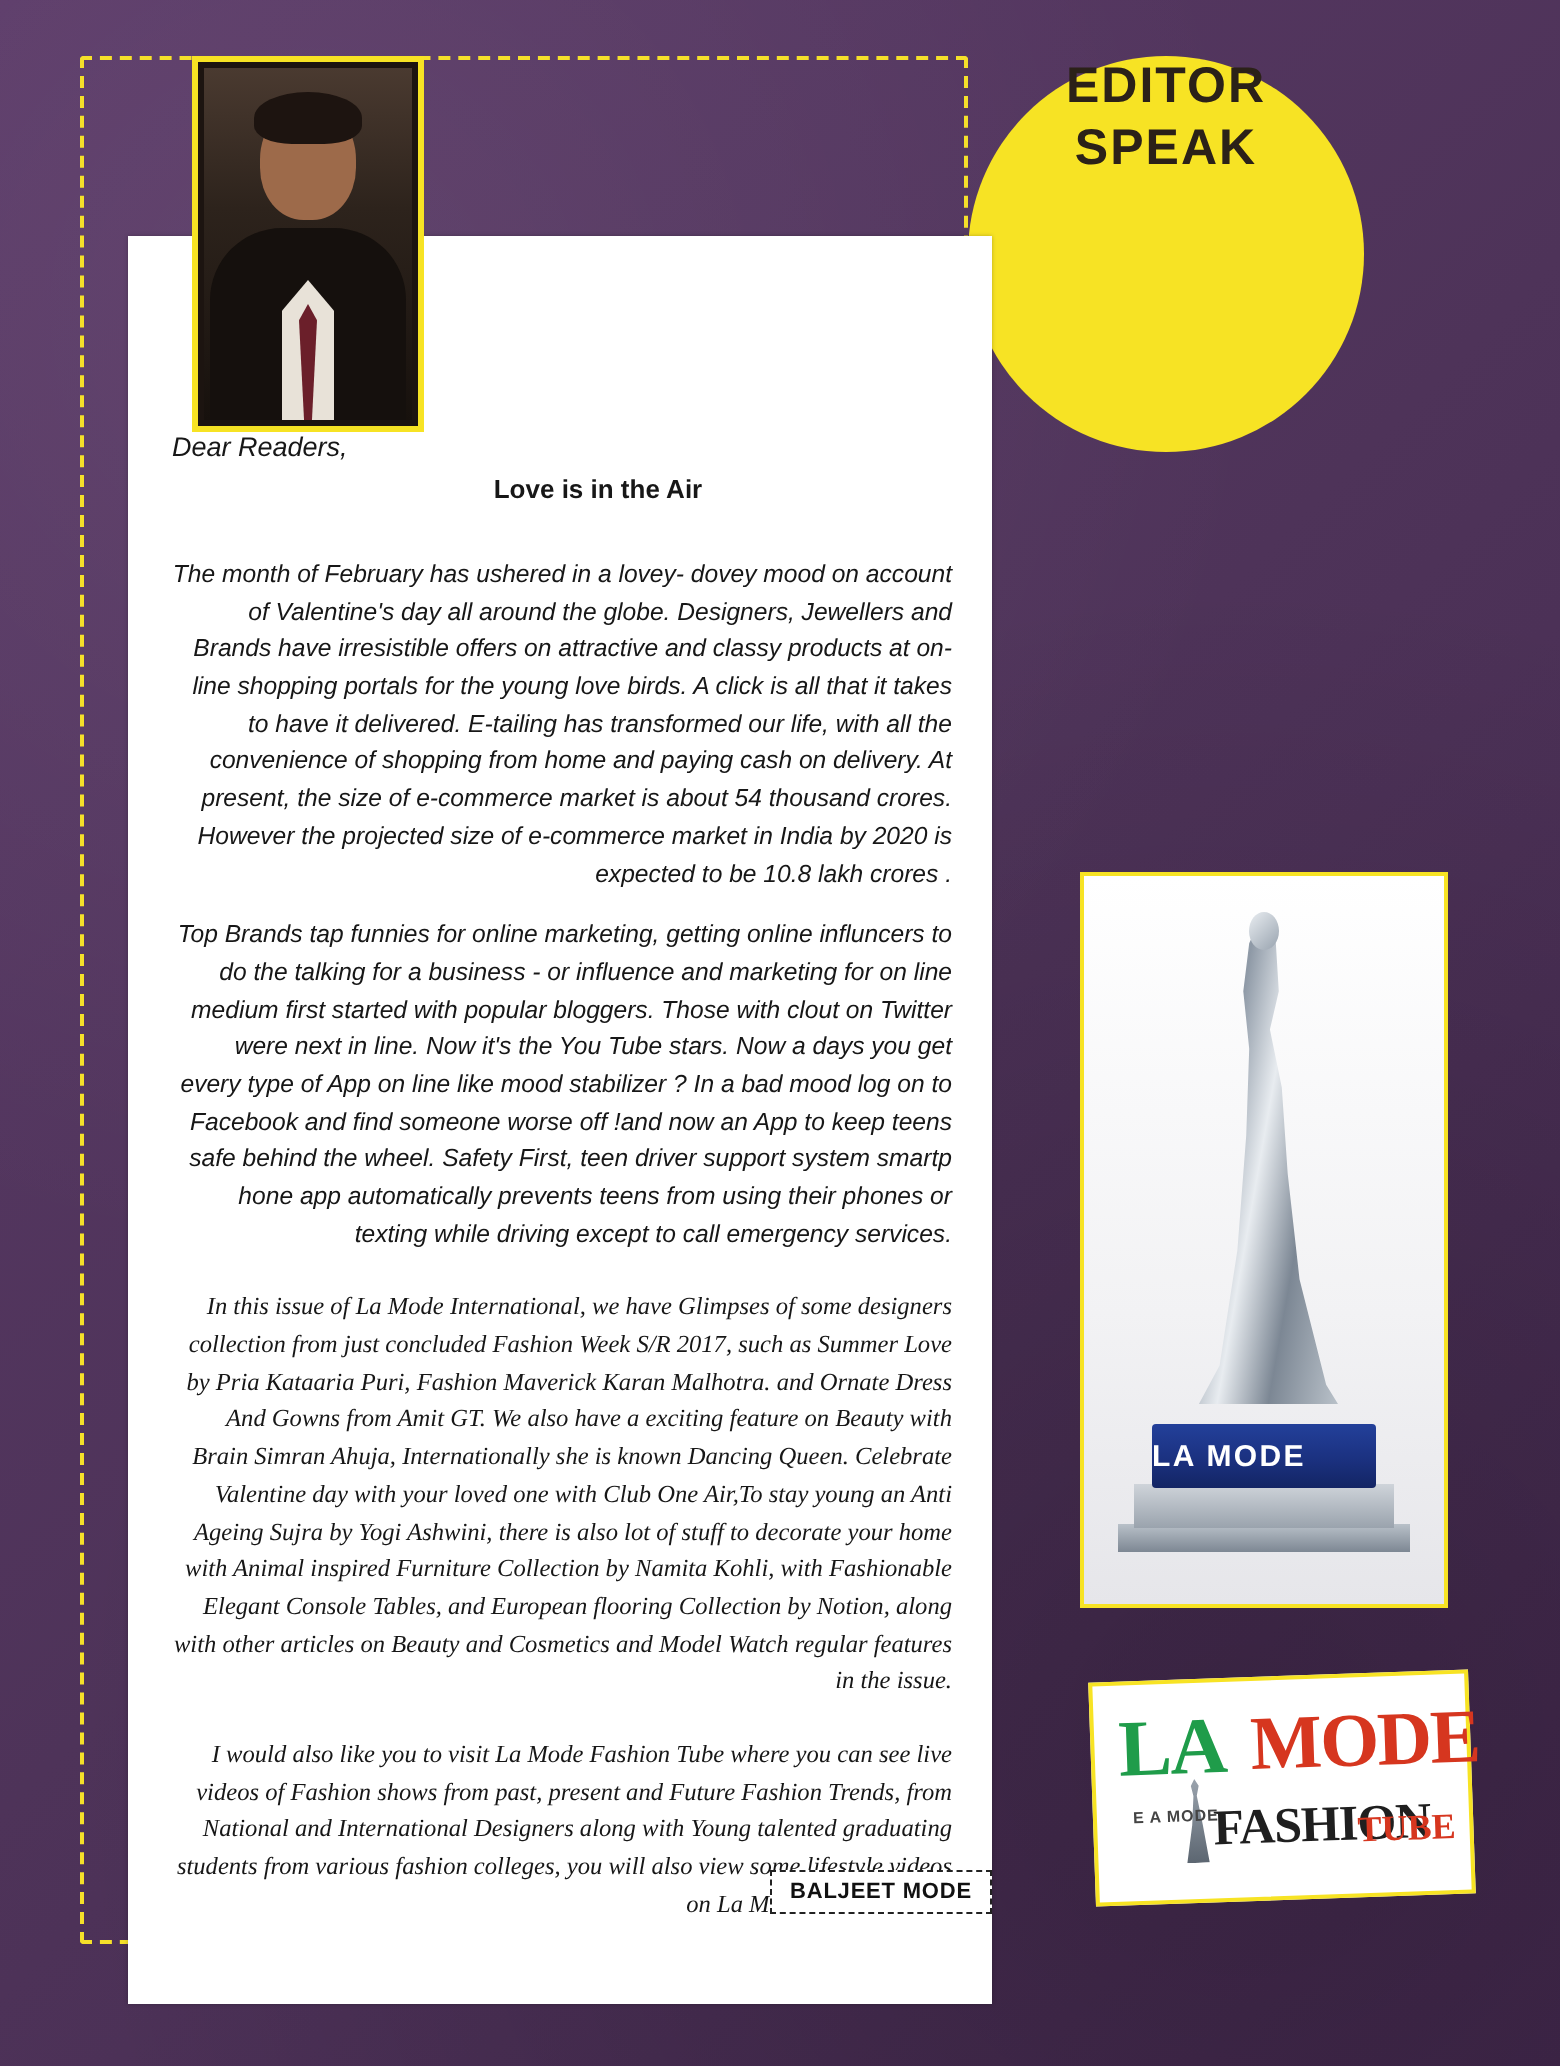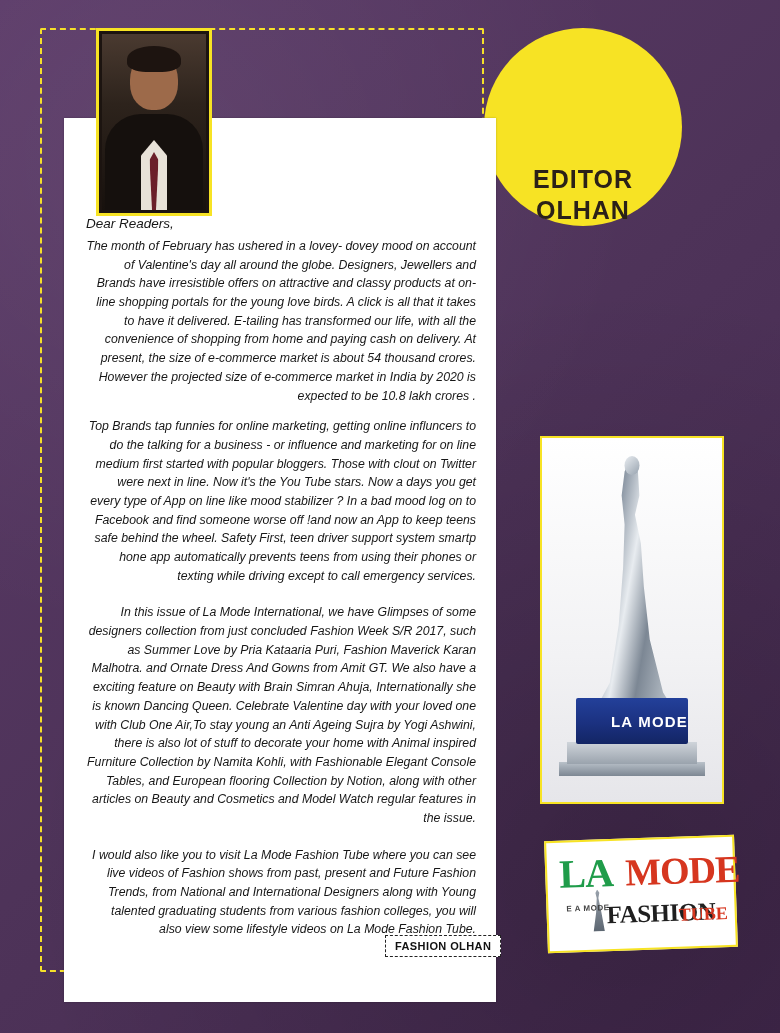--- a/index.html
+++ b/index.html
@@ -47,21 +47,21 @@
     left: 484px;
     top: 28px;
     width: 198px;
     height: 198px;
     border-radius: 50%;
     background: #f7e324;
     z-index: 3;
     display: flex;
     flex-direction: column;
     align-items: center;
-    justify-content: flex-end;
+    justify-content: flex-start;
   }
   .editor-circle .line {
     font-family: "Liberation Sans", sans-serif;
     font-weight: bold;
     font-size: 25px;
     letter-spacing: 1px;
     color: #2b2118;
     line-height: 1.25;
     text-align: center;
   }
@@ -172,20 +172,21 @@
     font-size: 12.3px;
     line-height: 1.52;
     margin: 0 0 0 0;
     text-align: right;
   }
   .para + .para {
     margin-top: 12px;
   }
   .para.gap {
     margin-top: 18px;
+    font-family: Liberation Serif, serif;
   }
 
   
   .signature {
     position: absolute;
     left: 385px;
     top: 935px;
     z-index: 8;
     border: 1px dashed #222;
     padding: 4px 9px;
@@ -232,26 +233,26 @@
     height: 19px;
     border-radius: 50%;
     background: linear-gradient(135deg, #e9edf1, #98a3af);
   }
   .trophy-base {
     position: absolute;
     left: 50%;
     bottom: 58px;
     transform: translateX(-50%);
     width: 112px;
-    height: 46px;
+    height: 32px;
     background: linear-gradient(180deg, #23409a 0%, #1b3180 55%, #132564 100%);
     border-radius: 2px;
     display: flex;
     align-items: center;
-    justify-content: flex-end;
+    justify-content: flex-start;
   }
   .trophy-base span {
     color: #ffffff;
     font-weight: bold;
     font-size: 15px;
     letter-spacing: 1.2px;
   }
   .trophy-plinth {
     position: absolute;
     left: 50%;
@@ -343,44 +344,45 @@
 </style>
 </head>
 <body>
 
 <div class="page">
 
   <div class="dashed-frame"></div>
 
   <div class="editor-circle">
     <div class="line">EDITOR</div>
-    <div class="line">OLHAN</div>
+    <div class="line">SPEAK</div>
   </div>
 
   <div class="sheet"></div>
 
   <div class="photo-frame">
     <div class="photo-inner">
       <div class="ph-body"></div>
       <div class="ph-shirt"></div>
       <div class="ph-tie"></div>
       <div class="ph-face"></div>
       <div class="ph-hair"></div>
     </div>
   </div>
 
   <div class="article">
     <div class="salutation">Dear Readers,</div>
+    <div class="headline">Love is in the Air</div>
     <p class="para">The month of  February has ushered  in a lovey- dovey mood on account of  Valentine's day all around the globe. Designers, Jewellers and  Brands have irresistible offers on attractive and classy products at on- line shopping  portals for the young love birds. A click is all that it takes to have it delivered. E-tailing has transformed our life, with all the convenience of shopping from home and paying cash on delivery. At present, the size of  e-commerce  market is about 54 thousand  crores. However the projected size of  e-commerce market in India by 2020 is expected to be 10.8 lakh crores .</p>
     <p class="para">Top Brands tap funnies for online marketing, getting online influncers to do the talking for a business - or influence and marketing for on line medium first started with popular bloggers. Those with clout on Twitter were next in line. Now it's the You Tube stars. Now a days you get every type of App on line like mood stabilizer ? In a bad mood log on to Facebook and find someone worse off !and now an App to keep teens safe behind the wheel. Safety First, teen driver support system smartp hone app automatically prevents teens from using their phones or texting while driving except to call emergency services.</p>
     <p class="para gap">In this issue of La Mode International,  we have Glimpses of some designers collection from just concluded Fashion Week S/R 2017, such as Summer Love by Pria Kataaria Puri, Fashion Maverick Karan Malhotra. and Ornate Dress And Gowns from  Amit GT. We also have a exciting feature on Beauty with Brain Simran Ahuja, Internationally she is known Dancing Queen. Celebrate Valentine day with your loved one with Club One Air,To stay young an Anti Ageing Sujra by Yogi Ashwini, there is also lot of stuff to decorate your home with Animal inspired Furniture Collection by Namita Kohli, with Fashionable Elegant Console Tables, and European flooring Collection by Notion, along with other articles on Beauty and Cosmetics and Model Watch regular features in the issue.</p>
     <p class="para gap">I would also like you to visit La Mode Fashion Tube where you can see live videos of Fashion shows from past, present and Future Fashion Trends, from National and International Designers along with Young talented graduating students from various fashion colleges, you will also view some lifestyle videos on La Mode Fashion Tube.</p>
   </div>
 
-  <div class="signature">FASHION OLHAN</div>
+  <div class="signature">BALJEET MODE</div>
 
   <div class="trophy-panel">
     <div class="trophy-bg"></div>
     <div class="gown"></div>
     <div class="gown-head"></div>
     <div class="trophy-plinth2"></div>
     <div class="trophy-plinth"></div>
     <div class="trophy-base">
       <span>LA MODE</span>
     </div>

